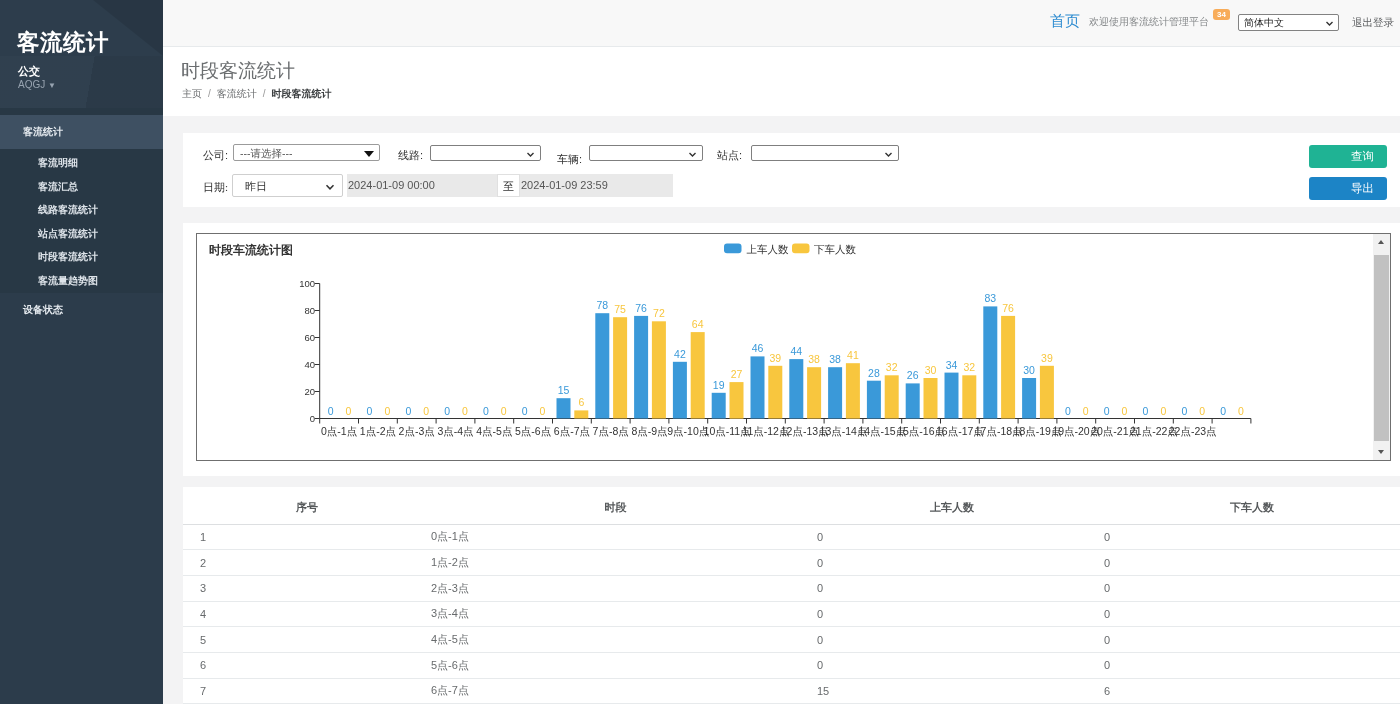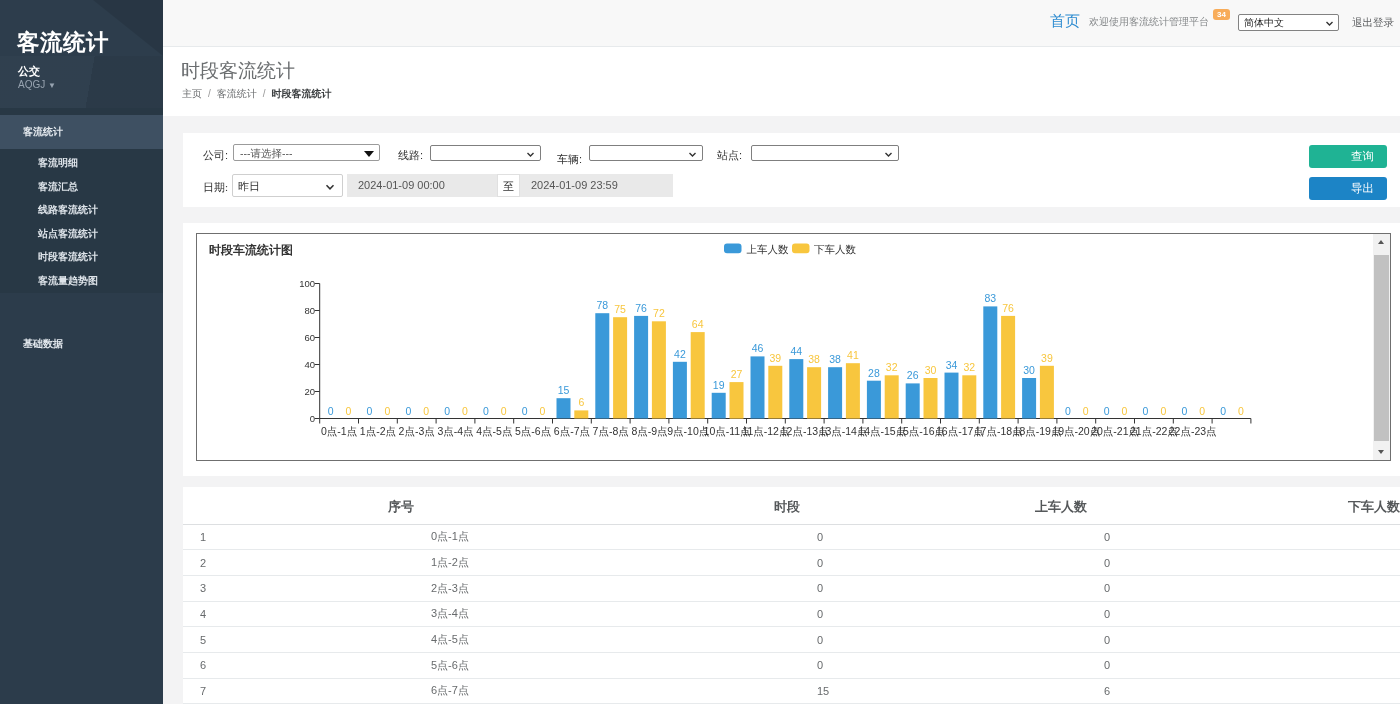--- a/index.html
+++ b/index.html
@@ -41,42 +41,42 @@
 
 
 #filter { position:absolute; left:183px; top:133px; width:1217px; height:74px; background:#fff; }
 .flabel { position:absolute; font-size:11px; color:#333; }
 .sel { position:absolute; background:#fff; border:1px solid #7f7f7f; border-radius:2px; }
 .chev { position:absolute; }
 #sel1 { left:50px; top:10.5px; width:147px; height:17px; border:1px solid #9b9b9b; }
 #sel1 .txt { position:absolute; left:6px; top:2px; font-size:10.5px; color:#555; }
 #sel1 .tri { position:absolute; right:5px; top:6px; width:0; height:0; border-left:5px solid transparent; border-right:5px solid transparent; border-top:6px solid #111; }
 #datesel { left:49px; top:41px; width:111px; height:23px; border:1px solid #cfcfcf; border-radius:2px; position:absolute; background:#fff; }
-#datesel .txt { position:absolute; left:5px; top:4px; font-size:11px; color:#333; }
-.dinput { position:absolute; top:41px; height:23px; background:#e9e9e9; font-size:11px; color:#555; line-height:23px; padding-left:11px; }
+#datesel .txt { position:absolute; left:12px; top:4px; font-size:11px; color:#333; }
+.dinput { position:absolute; top:41px; height:23px; background:#e9e9e9; font-size:11px; color:#555; line-height:23px; padding-left:1px; }
 #zhi { position:absolute; top:41px; left:314px; width:23px; height:23px; background:#fff; border:1px solid #e0e0e0; font-size:11px; color:#333; text-align:center; line-height:23px; }
 .btn { position:absolute; left:1126px; width:78px; height:23px; border-radius:3px; color:#fff; font-size:11.5px; text-align:center; line-height:23px;padding-left:29px; }
 #btnq { top:12px; background:#1fb394; }
 #btne { top:44px; background:#1c84c6; }
 
 
 #chartp { position:absolute; left:183px; top:223px; width:1217px; height:253px; background:#fff; }
 #cbox { position:absolute; left:13px; top:9.5px; width:1195px; height:228px; border:1px solid #6f6f6f; background:#fff; }
 #scroll { position:absolute; right:0; top:0; width:17px; height:226px; background:#f1f1f1; }
 #scroll .btn-u, #scroll .btn-d { position:absolute; left:0; width:17px; height:17px; background:#f1f1f1; }
 #scroll .btn-u { top:0; } #scroll .btn-d { bottom:0; }
 #scroll .tri-u { position:absolute; left:5px; top:6px; width:0; height:0; border-left:3.5px solid transparent; border-right:3.5px solid transparent; border-bottom:4.5px solid #555; }
 #scroll .tri-d { position:absolute; left:5px; bottom:6px; width:0; height:0; border-left:3.5px solid transparent; border-right:3.5px solid transparent; border-top:4.5px solid #555; }
 #thumb { position:absolute; left:1px; top:21.5px; width:15px; height:186px; background:#c1c1c1; }
 
 
 #tablep { position:absolute; left:183px; top:487px; width:1217px; height:217px; background:#fff; overflow:hidden; }
 table { border-collapse:collapse; table-layout:fixed; width:1217px; }
 col.c1{width:231px} col.c2{width:386px} col.c3{width:287px} col.c4{width:313px}
-th { height:37px; font-size:13px; color:#55585a; text-align:right; padding:4px 0 0 17px; font-weight:bold;
+th { height:37px; font-size:11px; color:#55585a; text-align:center; padding:4px 0 0 17px; font-weight:bold;
   border-bottom:1px solid #dddfe1; vertical-align:middle; }
 td { height:25.7px; font-size:11px; color:#676a6c; padding-left:17px; border-bottom:1px solid #e7eaec; vertical-align:middle; }
 </style></head>
 <body>
 <div id="topbar">
   <div id="home">首页</div>
   <div id="welcome">欢迎使用客流统计管理平台</div>
   <div id="badge">34</div>
   <div id="langsel">简体中文<svg width="9" height="9" viewBox="0 0 9 9">
         <path d="M1.5 3 L4.5 6 L7.5 3" stroke="#333" stroke-width="1.4" fill="none"></path>
@@ -91,21 +91,21 @@
   <div id="navblock"></div>
   <div id="pactive" class="pitem">客流统计</div>
   <div id="subwrap">
       <div class="sub">客流明细</div>
       <div class="sub">客流汇总</div>
       <div class="sub">线路客流统计</div>
       <div class="sub">站点客流统计</div>
       <div class="sub">时段客流统计</div>
       <div class="sub">客流量趋势图</div>
     </div>
-  <div class="pitem" style="top:327px;">基础数据</div>
+  <div class="pitem" style="top:293px;">设备状态</div>
 </div>
 <div id="hstrip">
   <div id="h1">时段客流统计</div>
   <div id="crumb">主页<span class="sep">/</span>客流统计<span class="sep">/</span><b>时段客流统计</b></div>
 </div>
 <div id="filter">
   <div class="flabel" style="left:20px; top:15px;">公司:</div>
   <div id="sel1" class="sel">
       <span class="txt">---请选择---</span>
       <span class="tri"></span>

